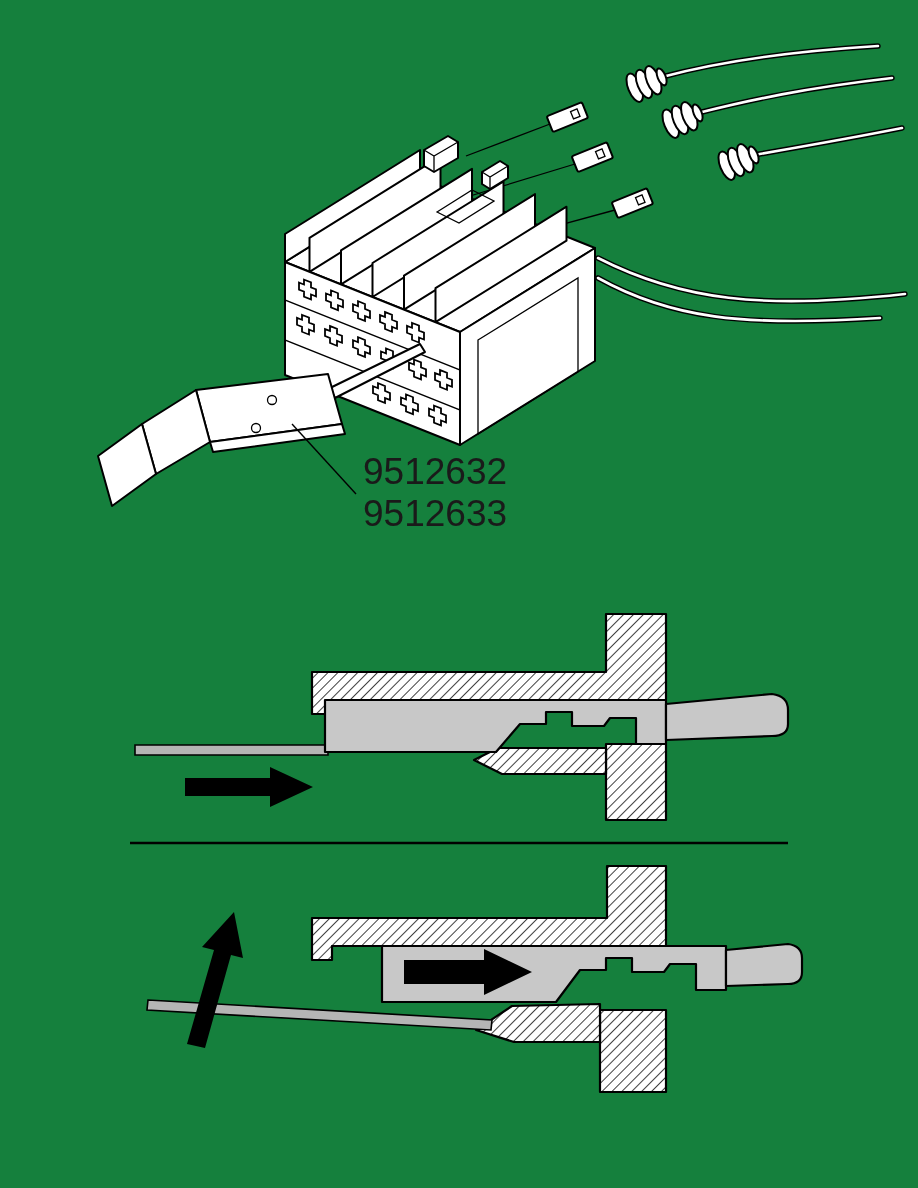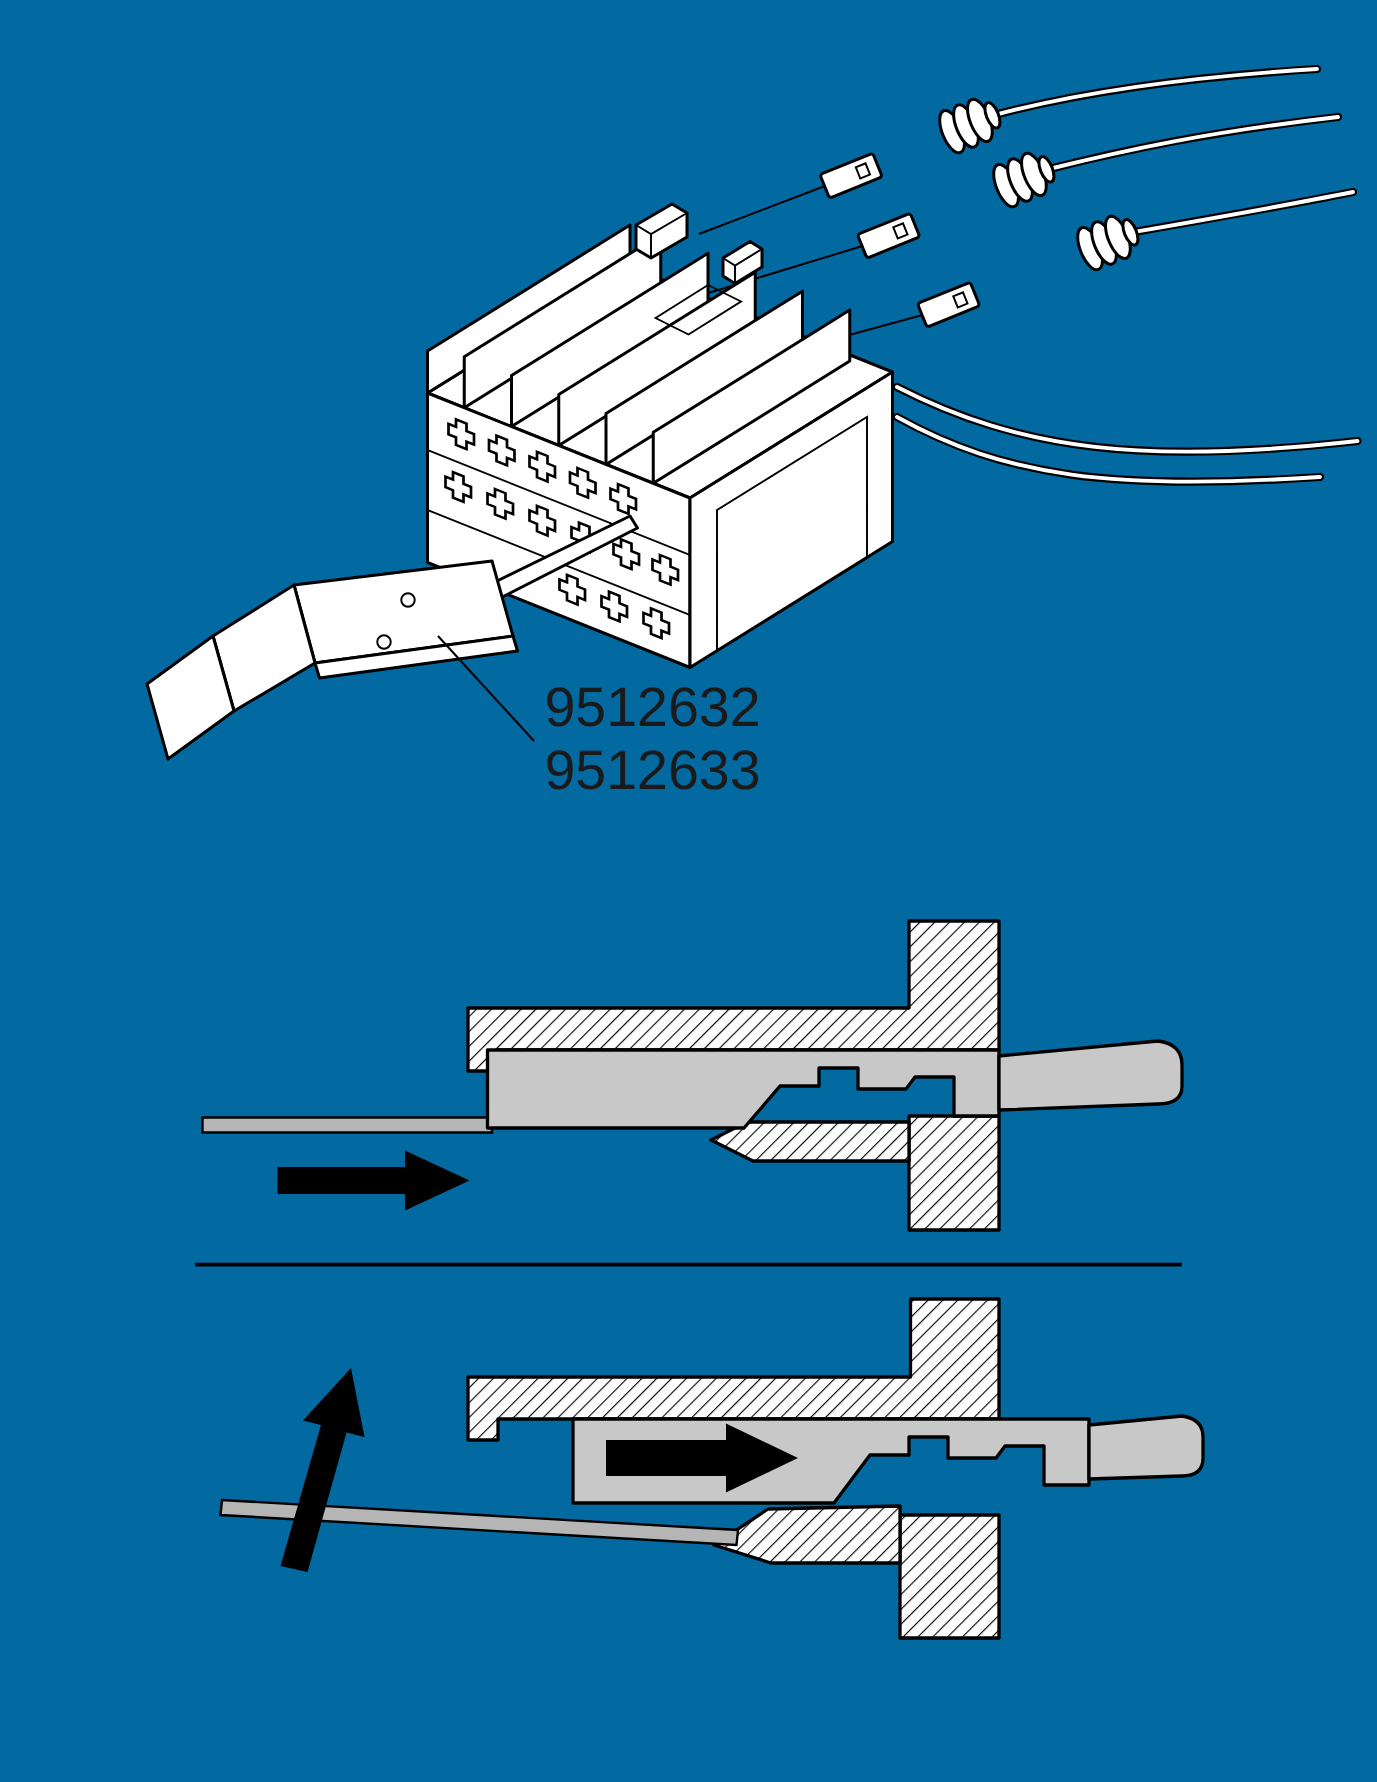--- a/index.html
+++ b/index.html
@@ -1,19 +1,19 @@
 <!DOCTYPE html>
 <html><head>
 <meta charset="utf-8">
 <style>
   html,body { margin:0; padding:0; background:#ffffff; }
   .page {
     position:relative;
     width:918px; height:1188px;
-    background:#0369a1;
+    background:#15803d;
     overflow:hidden;
     font-family:"Liberation Sans", sans-serif;
   }
   svg.figure { position:absolute; left:0; top:0; }
 
   .outline   { fill:#ffffff; stroke:#000000; stroke-width:2; stroke-linejoin:round; }
   .thin      { fill:none; stroke:#000000; stroke-width:1.3; }
   .hatched   { fill:url(#hatch); stroke:#000000; stroke-width:2.2; stroke-linejoin:round; }
   .gray      { fill:#c8c8c8; stroke:#000000; stroke-width:2.2; stroke-linejoin:round; }
   .rod       { fill:#b5b5b5; stroke:#000000; stroke-width:1.6; }

